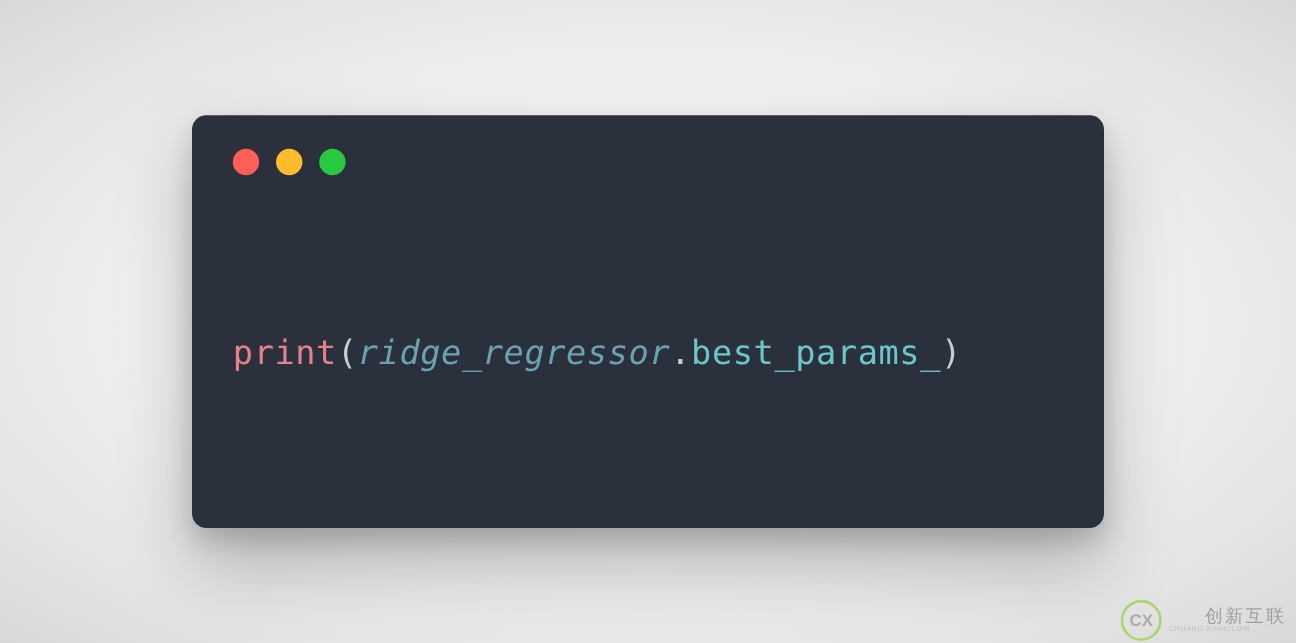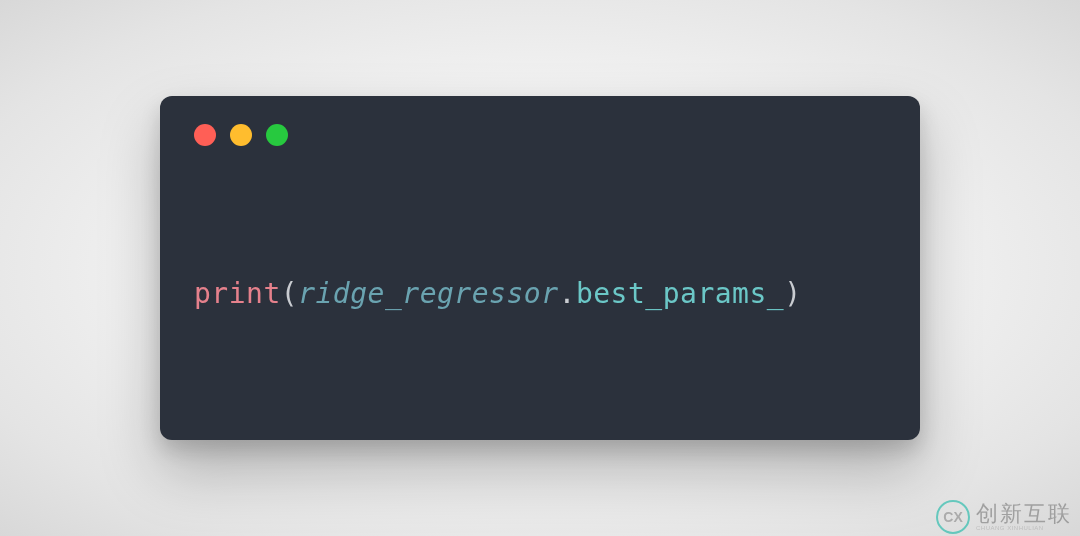--- a/index.html
+++ b/index.html
@@ -48,40 +48,41 @@
     right: 8px;
     bottom: 2px;
     display: flex;
     align-items: center;
     gap: 6px;
     opacity: 0.6;
   }
   .wm-logo {
     width: 34px;
     height: 34px;
-    border: 2px solid #14b8a6;
+    border: 2px solid #84cc16;
     border-radius: 50%;
     display: flex;
     align-items: center;
     justify-content: center;
     font-size: 14px;
     font-weight: bold;
     color: #888;
     font-family: sans-serif;
   }
   .wm-text {
     display: flex;
     flex-direction: column;
     line-height: 1;
   }
   .wm-main {
-    font-size: 22px;
+    font-size: 15px;
     color: #777;
-    font-family: Liberation Serif, serif;
+    font-family: Liberation Mono, monospace;
     letter-spacing: 2px;
+    margin-left: 30px;
   }
   .wm-sub {
     font-size: 6px;
     color: #aaa;
     font-family: sans-serif;
     letter-spacing: 0.5px;
   }
 </style>
 </head>
 <body>

